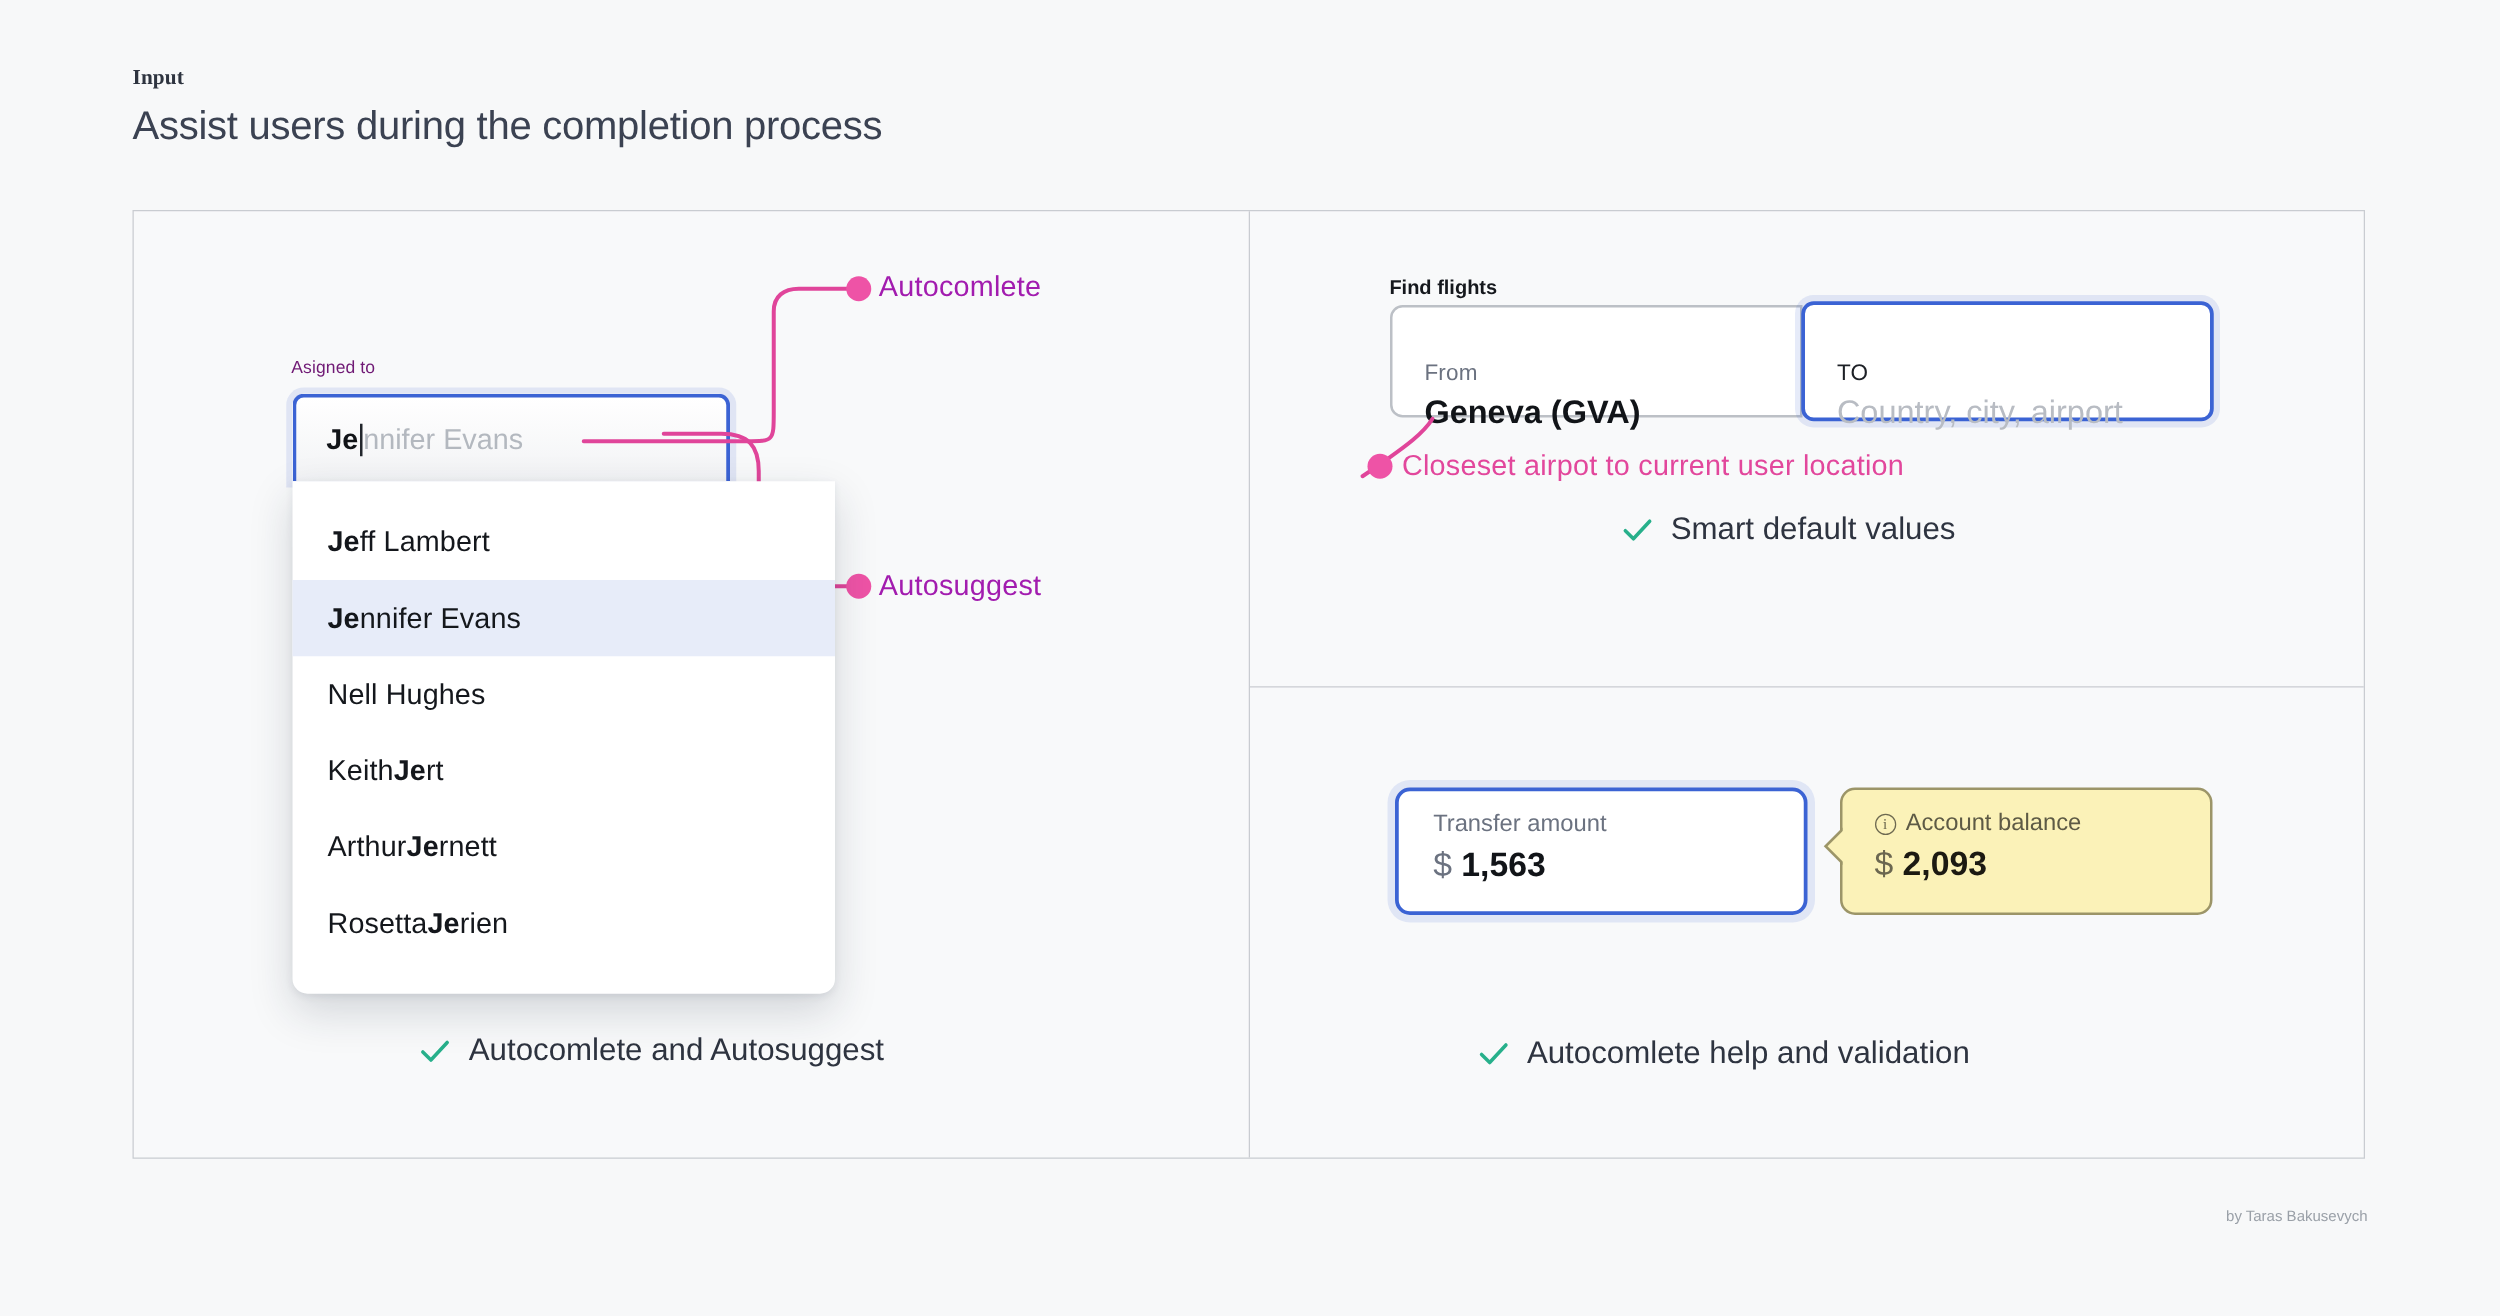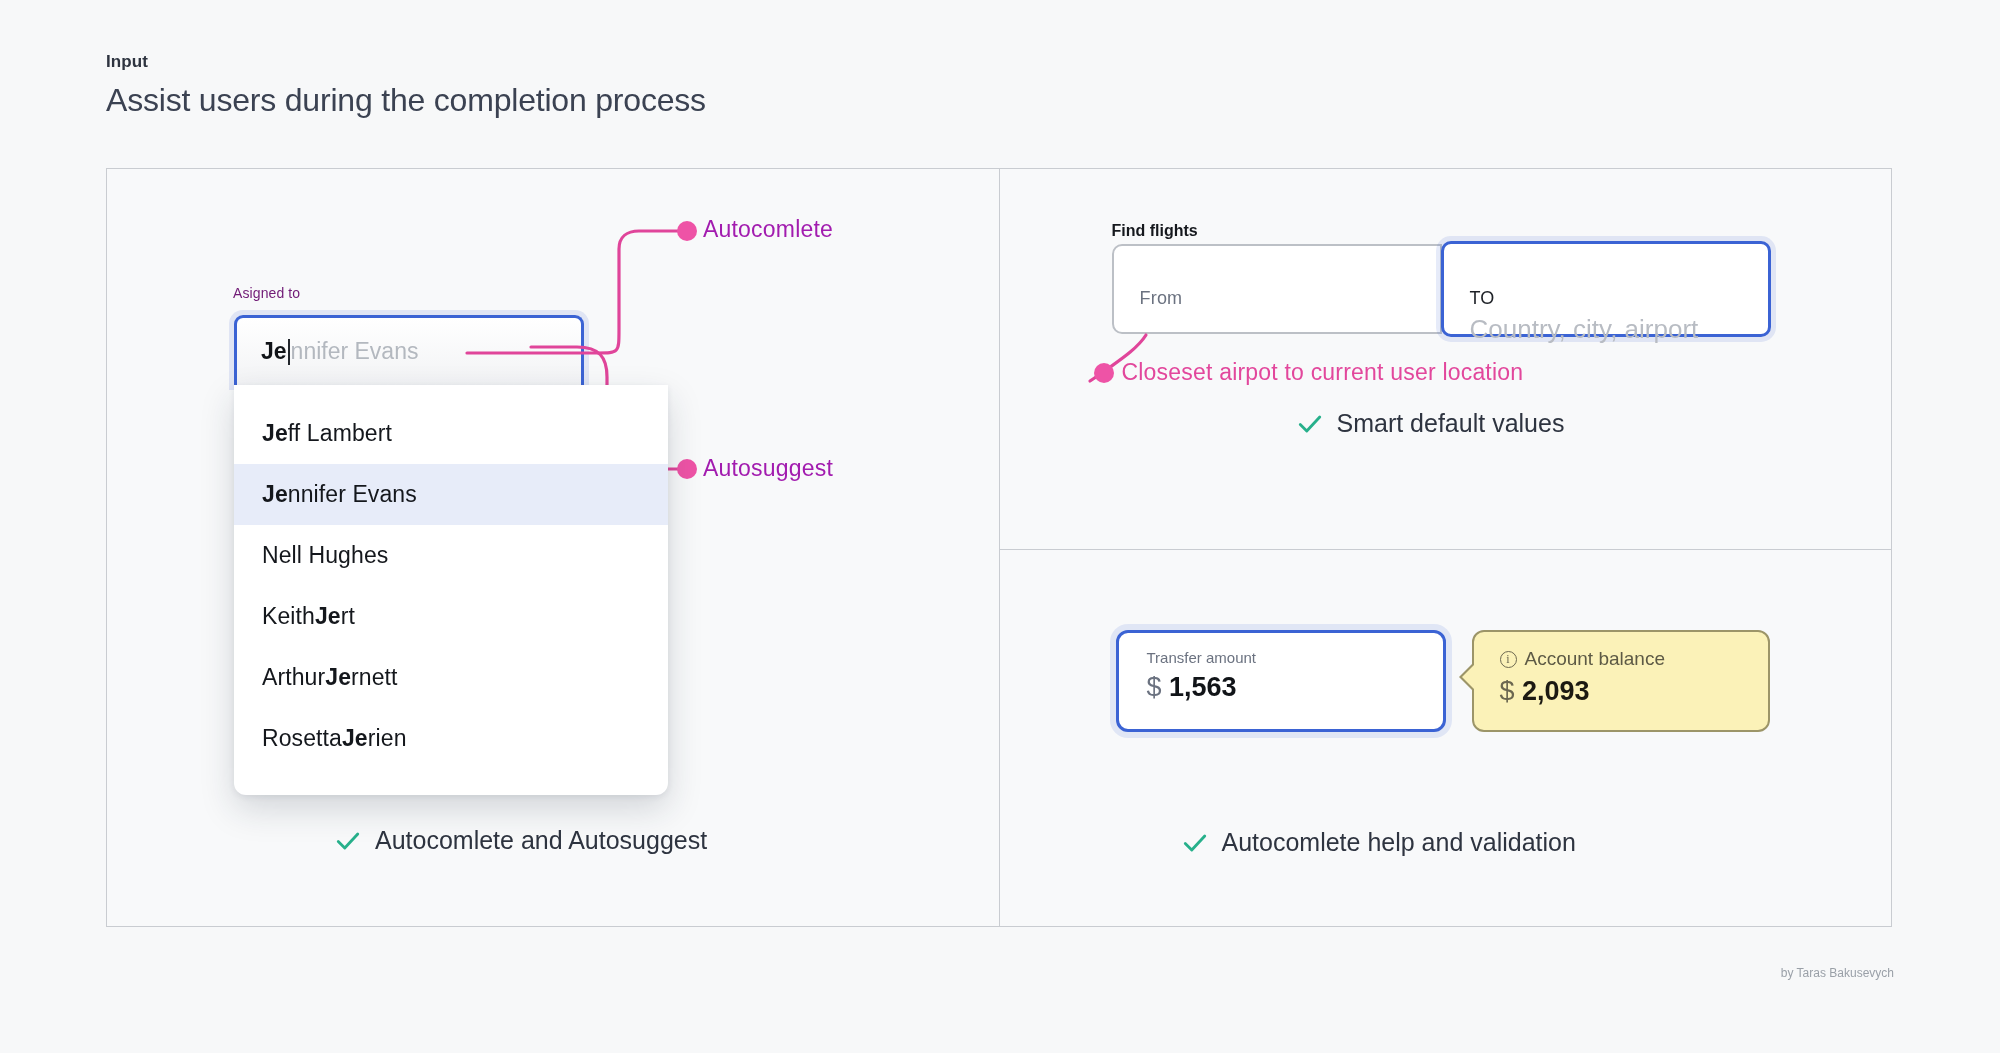--- a/index.html
+++ b/index.html
@@ -11,20 +11,21 @@
     font-family: "Liberation Sans", sans-serif;
     overflow: hidden;
   }
   .page { position: relative; width: 2000px; height: 1053px; background: #f7f8f9; }
 
   
   .header { position: absolute; left: 106px; top: 52px; }
   .eyebrow {
     font-size: 17px; font-weight: bold; color: #2e3440; letter-spacing: 0.1px;
     margin: 0 0 10px 0;
+    font-family: Liberation Serif, serif;
   }
   .title {
     font-size: 32px; font-weight: 400; color: #3b4252; letter-spacing: -0.2px;
     margin: 0; white-space: nowrap;
   }
 
   
   .frame {
     position: absolute; left: 106px; top: 168px;
     width: 1786px; height: 759px;
@@ -129,21 +130,21 @@
 
   
   .tr-row { position: absolute; left: 116px; top: 80px; display: flex; align-items: flex-start; }
   .tr-box {
     width: 330px; height: 102px;
     border: 3px solid #3b63d4; border-radius: 12px;
     background: #ffffff; padding: 16px 28px;
     box-shadow: 0 0 0 6px rgba(59,99,212,0.12);
     position: relative; z-index: 2;
   }
-  .tr-cap { font-size: 15px; color: #6b7280; }
+  .tr-cap { font-size: 19px; color: #6b7280; }
   .tr-val { font-size: 27px; color: #111418; margin-top: 6px; }
   .tr-val .cur { color: #6b7280; font-weight: 400; }
   .tr-val .num { font-weight: bold; }
 
   .tip-wrap { position: relative; margin-left: 26px; margin-top: 0px; }
   .tip {
     width: 298px; height: 102px;
     background: #fbf2b8;
     border: 2px solid #9c9568;
     border-radius: 12px;
@@ -255,20 +256,21 @@
     </div>
 
     <div class="frame-right">
 
       <div class="frame-right-top">
         <div class="ff-title">Find flights</div>
 
         <div class="ff-row">
           <div class="ff-from">
             <div class="ff-cap">From</div>
+            <div class="ff-val">Geneva (GVA)</div>
           </div>
           <div class="ff-to">
             <div class="ff-cap dark">TO</div>
             <div class="ff-ph">Country, city, airport</div>
           </div>
         </div>
 
         <svg class="anno-svg" width="892" height="381">
           <path d="M 146 166 C 136 182 112 196 102 204 L 90 212" fill="none" stroke="#e0459a" stroke-width="3.2" stroke-linecap="round"></path>
           <circle cx="104" cy="204" r="10" fill="#ee53a6"></circle>

